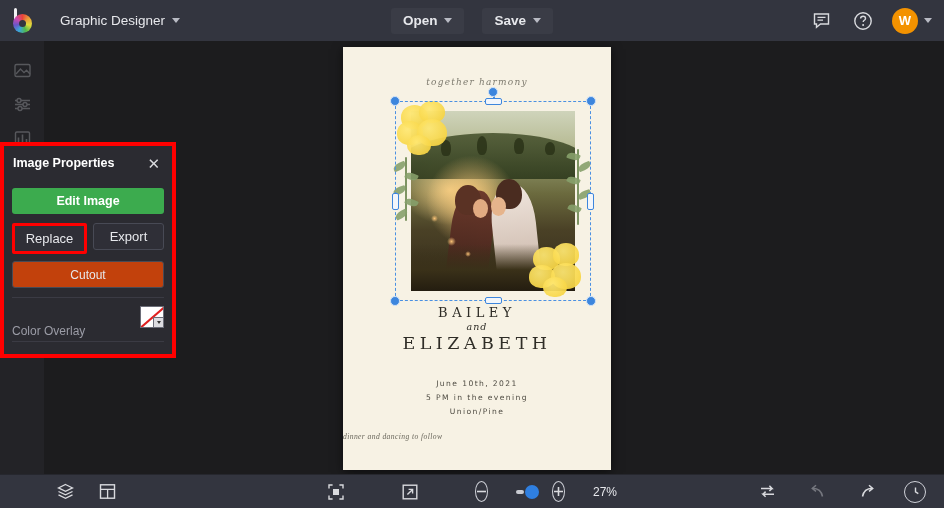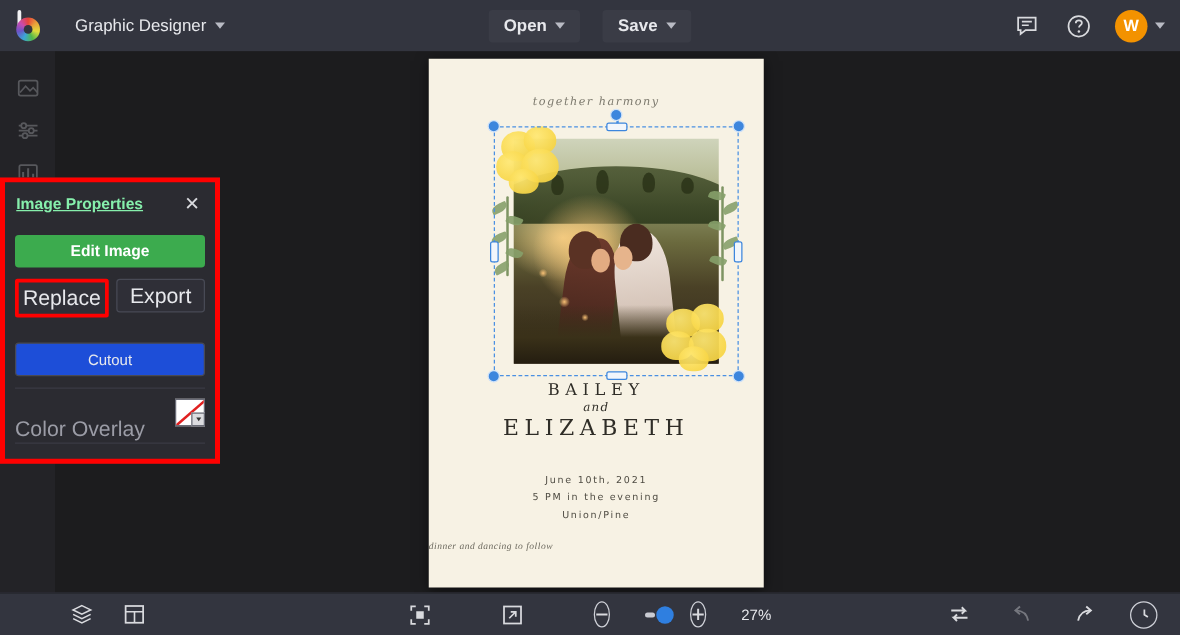--- a/index.html
+++ b/index.html
@@ -111,38 +111,38 @@
 
   
   .panel{
     position:absolute;left:0;top:142px;width:176px;
     background:#2b2b31;border:4px solid #ff0000;box-sizing:border-box;
   }
   .panel-head{
     height:34px;display:flex;align-items:center;justify-content:space-between;
     padding:0 9px;background:#2b2b31;
   }
-  .panel-title{color:#86efac;font-size:12.5px;font-weight:bold;text-decoration:underline;}
+  .panel-title{color:#ffffff;font-size:12.5px;font-weight:bold;}
   .x-btn{color:#d9dade;font-size:15px;line-height:1;cursor:pointer;padding:2px 3px;}
   .panel-body{padding:8px;}
   .btn-green{
     height:26px;background:#3cab4e;color:#fff;font-size:12.5px;font-weight:bold;
     display:flex;align-items:center;justify-content:center;border-radius:3px;cursor:pointer;
   }
   .row2{display:flex;gap:6px;margin-top:9px;}
   .btn-o{
     flex:1;height:25px;border:1px solid #484a55;border-radius:3px;background:#2f2f37;
-    color:#e7e8ec;font-size:17px;display:flex;align-items:center;justify-content:center;cursor:pointer;
+    color:#e7e8ec;font-size:13px;display:flex;align-items:center;justify-content:center;cursor:pointer;
   }
   .btn-o.hl{border:3px solid #ff0000;border-radius:2px;}
-  .btn-wide{margin-top:20px;height:25px;border:1px solid #484a55;border-radius:3px;background:#1d4ed8;
+  .btn-wide{margin-top:7px;height:25px;border:1px solid #484a55;border-radius:3px;background:#c2410c;
     color:#e7e8ec;font-size:12px;display:flex;align-items:center;justify-content:center;cursor:pointer;}
   .sep{height:1px;background:#3b3b44;margin:9px 0 4px;}
   .prop-row{display:flex;align-items:center;justify-content:space-between;height:30px;}
-  .prop-label{color:#9b9ca6;font-size:17px;margin-top:27px;}
+  .prop-label{color:#9b9ca6;font-size:12px;margin-top:27px;}
   .swatch{position:relative;width:22px;height:20px;background:#fff;border:1px solid #6b6d78;cursor:pointer;}
   .swatch .slash{position:absolute;left:0;top:0;width:100%;height:100%;overflow:hidden;}
   .swatch .slash:after{
     content:"";position:absolute;left:-4px;top:9px;width:32px;height:2px;background:#e02020;
     transform:rotate(-41deg);transform-origin:center;
   }
   .swatch .mini{
     position:absolute;right:-1px;bottom:-1px;width:9px;height:9px;background:#dcdce0;border:1px solid #6b6d78;
     display:flex;align-items:center;justify-content:center;
   }

